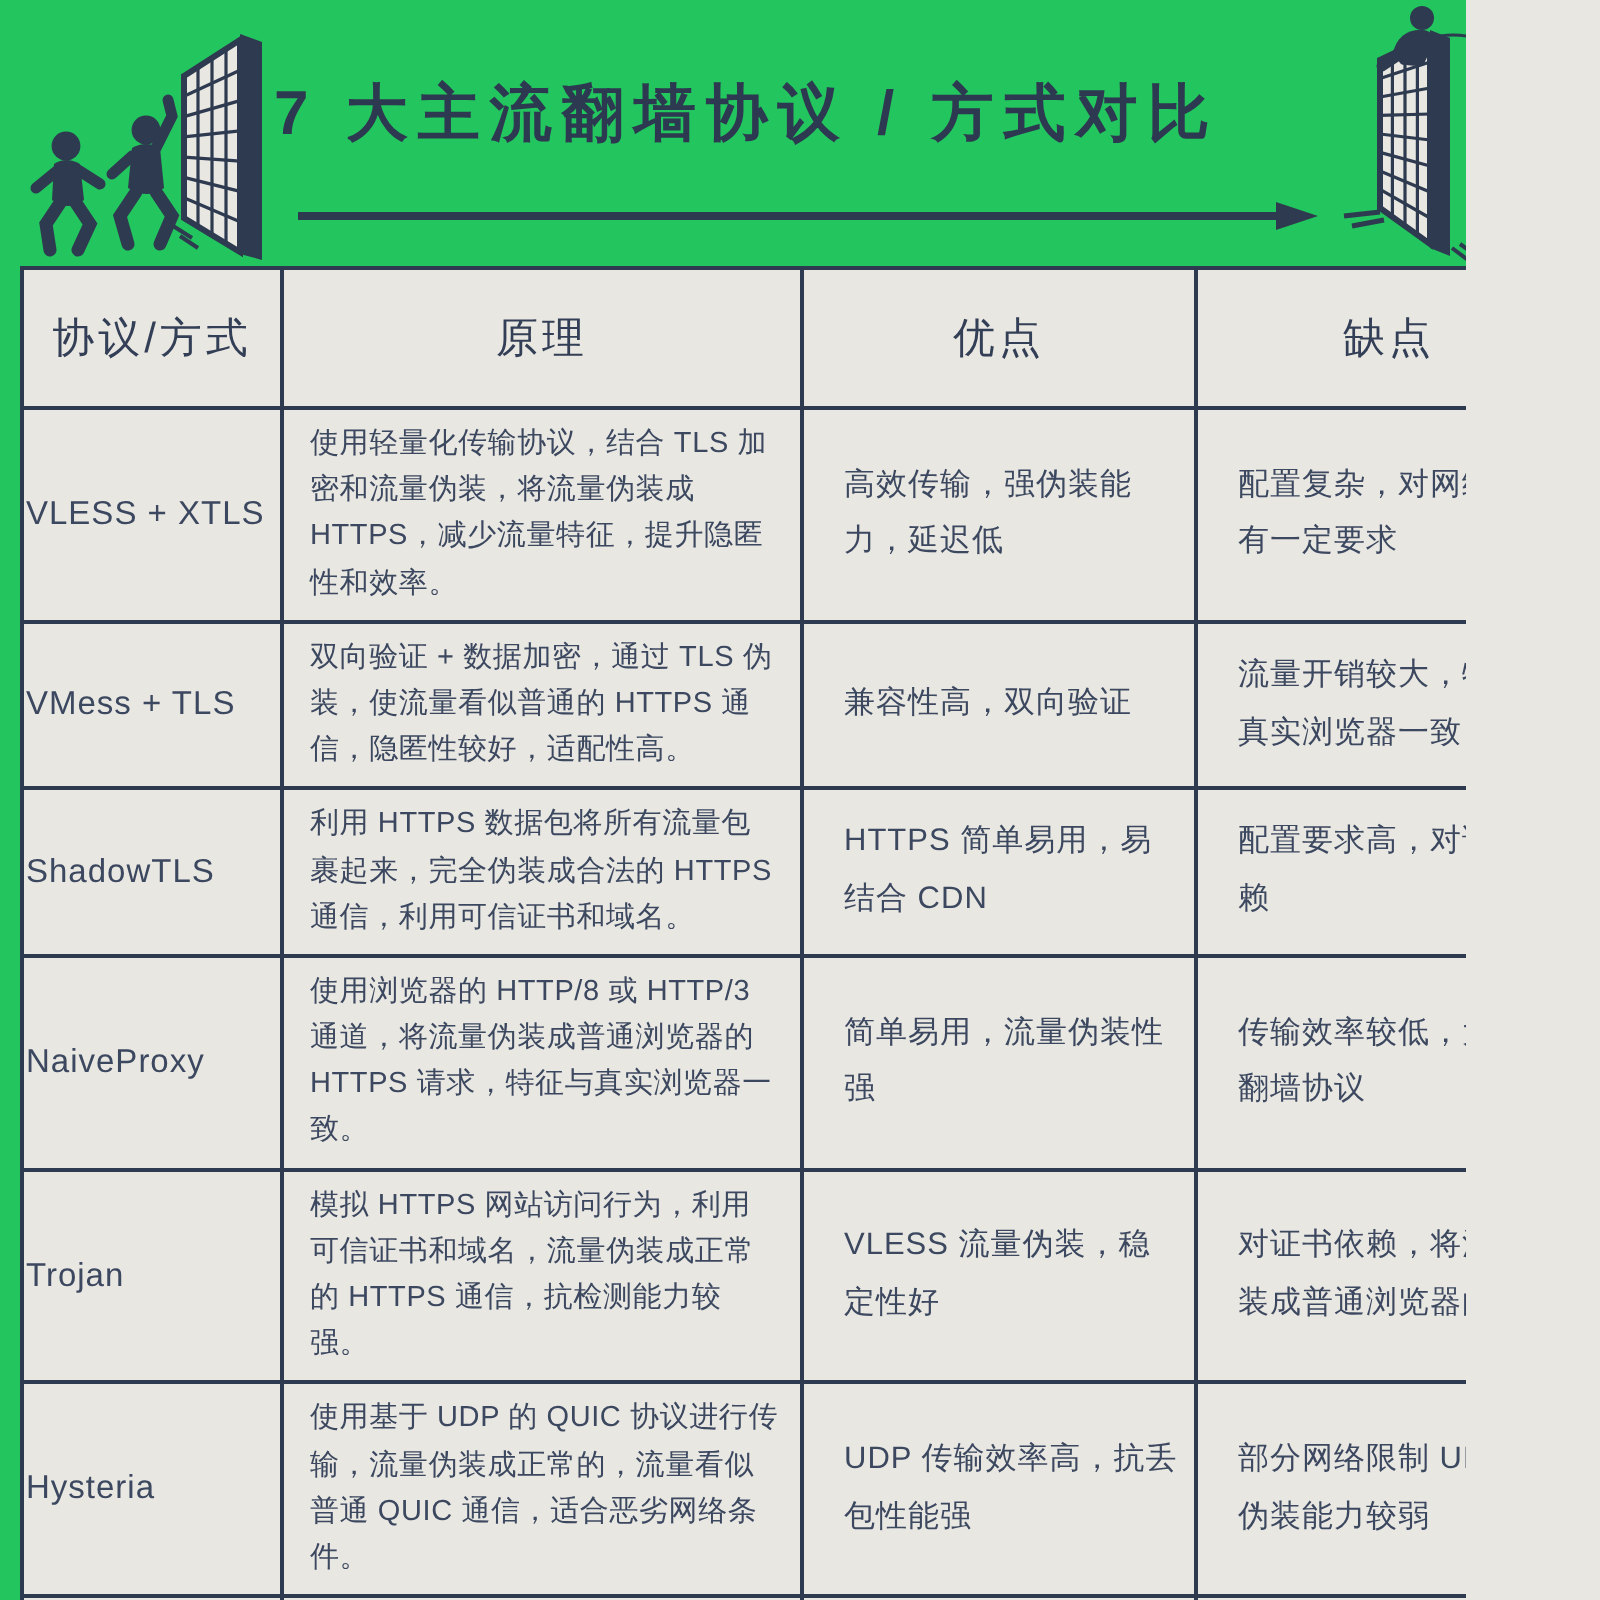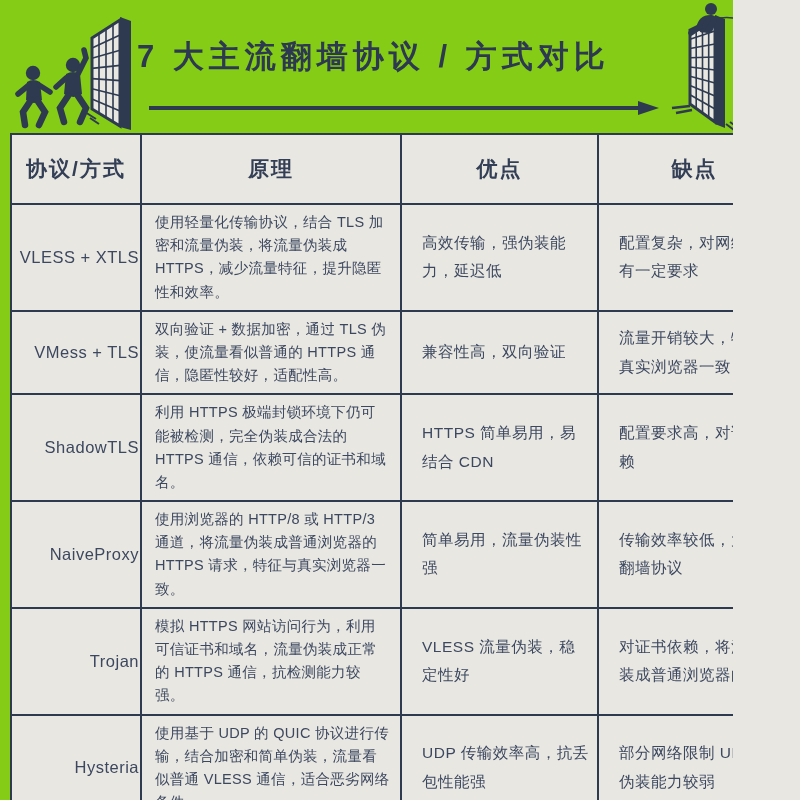--- a/index.html
+++ b/index.html
@@ -2,42 +2,42 @@
 <html><head>
 <meta charset="utf-8">
 <style>
   html,body{margin:0;padding:0;}
   body{
     width:800px;height:800px;
     background:#e9e7e1;
     font-family:"Liberation Sans","DejaVu Sans",sans-serif;
     color:#3c4860;
   }
-  .page{position:relative;width:733px;height:800px;background:#84cc16;overflow:hidden;}
+  .page{position:relative;width:733px;height:800px;background:#22c55e;overflow:hidden;}
 
   
   .header{position:absolute;top:0;left:0;width:800px;height:133px;}
   .title{
     position:absolute;left:137px;top:36px;
     font-size:31px;font-weight:bold;letter-spacing:5px;
     color:#2d3950;white-space:nowrap;
   }
   .arrow-wrap{position:absolute;left:146px;top:100px;width:515px;height:16px;}
   .deco-left{position:absolute;left:6px;top:8px;width:140px;height:122px;}
   .deco-right{position:absolute;left:658px;top:2px;width:138px;height:130px;}
 
   
   .table-wrap{position:absolute;left:10px;top:133px;width:780px;}
   table{width:780px;border-collapse:collapse;table-layout:fixed;background:#e9e7e1;}
   th,td{border:2.5px solid #2e3a50;vertical-align:middle;}
   thead tr{height:70px;}
   tbody tr{height:81px;}
-  th{font-size:21px;font-weight:bold;color:#333f56;letter-spacing:2px;}
+  th{font-size:21px;font-weight:normal;color:#333f56;letter-spacing:2px;}
   td.name{
-    text-align:right;font-size:16.5px;color:#3c4860;letter-spacing:0.5px;
+    text-align:left;font-size:16.5px;color:#3c4860;letter-spacing:0.5px;
   }
   td.principle{
     font-size:14.5px;line-height:1.6;padding:6px 10px 6px 13px;
     letter-spacing:0.3px;
     border-radius:22px;
   }
   td.pros,td.cons{
     font-size:15.5px;line-height:1.85;padding:6px 8px 6px 20px;
     letter-spacing:0.5px;
   }
@@ -139,39 +139,39 @@
           <td class="cons">配置复杂，对网络环境有一定要求</td>
         </tr>
         <tr>
           <td class="name">VMess + TLS</td>
           <td class="principle">双向验证 + 数据加密，通过 TLS 伪装，使流量看似普通的 HTTPS 通信，隐匿性较好，适配性高。</td>
           <td class="pros">兼容性高，双向验证</td>
           <td class="cons">流量开销较大，特征与真实浏览器一致</td>
         </tr>
         <tr>
           <td class="name">ShadowTLS</td>
-          <td class="principle">利用 HTTPS 极端封锁环境下仍可能被检测，完全伪装成合法的 HTTPS 通信，依赖可信的证书和域名。</td>
+          <td class="principle">利用 HTTPS 数据包将所有流量包裹起来，完全伪装成合法的 HTTPS 通信，利用可信证书和域名。</td>
           <td class="pros">HTTPS 简单易用，易结合 CDN</td>
           <td class="cons">配置要求高，对证书依赖</td>
         </tr>
         <tr>
           <td class="name">NaiveProxy</td>
           <td class="principle">使用浏览器的 HTTP/8 或 HTTP/3 通道，将流量伪装成普通浏览器的 HTTPS 请求，特征与真实浏览器一致。</td>
           <td class="pros">简单易用，流量伪装性强</td>
           <td class="cons">传输效率较低，大主流翻墙协议</td>
         </tr>
         <tr>
           <td class="name">Trojan</td>
           <td class="principle">模拟 HTTPS 网站访问行为，利用可信证书和域名，流量伪装成正常的 HTTPS 通信，抗检测能力较强。</td>
           <td class="pros">VLESS 流量伪装，稳定性好</td>
           <td class="cons">对证书依赖，将流量伪装成普通浏览器的</td>
         </tr>
         <tr>
           <td class="name">Hysteria</td>
-          <td class="principle">使用基于 UDP 的 QUIC 协议进行传输，结合加密和简单伪装，流量看似普通 VLESS 通信，适合恶劣网络条件。</td>
+          <td class="principle">使用基于 UDP 的 QUIC 协议进行传输，流量伪装成正常的，流量看似普通 QUIC 通信，适合恶劣网络条件。</td>
           <td class="pros">UDP 传输效率高，抗丢包性能强</td>
           <td class="cons">部分网络限制 UDP，伪装能力较弱</td>
         </tr>
         <tr>
           <td class="name">肉身</td>
           <td class="principle">通过物理迁移（如走线、留学或移居）直接接入没有网络审查的文明国家或地区的网络，绕过技术和政策封锁。</td>
           <td class="pros">无技术封锁，网络稳定无断连，法律风险低</td>
           <td class="cons">成本高（出国、移居费用）、时间成本高（签证、安置）</td>
         </tr>
       </tbody>

